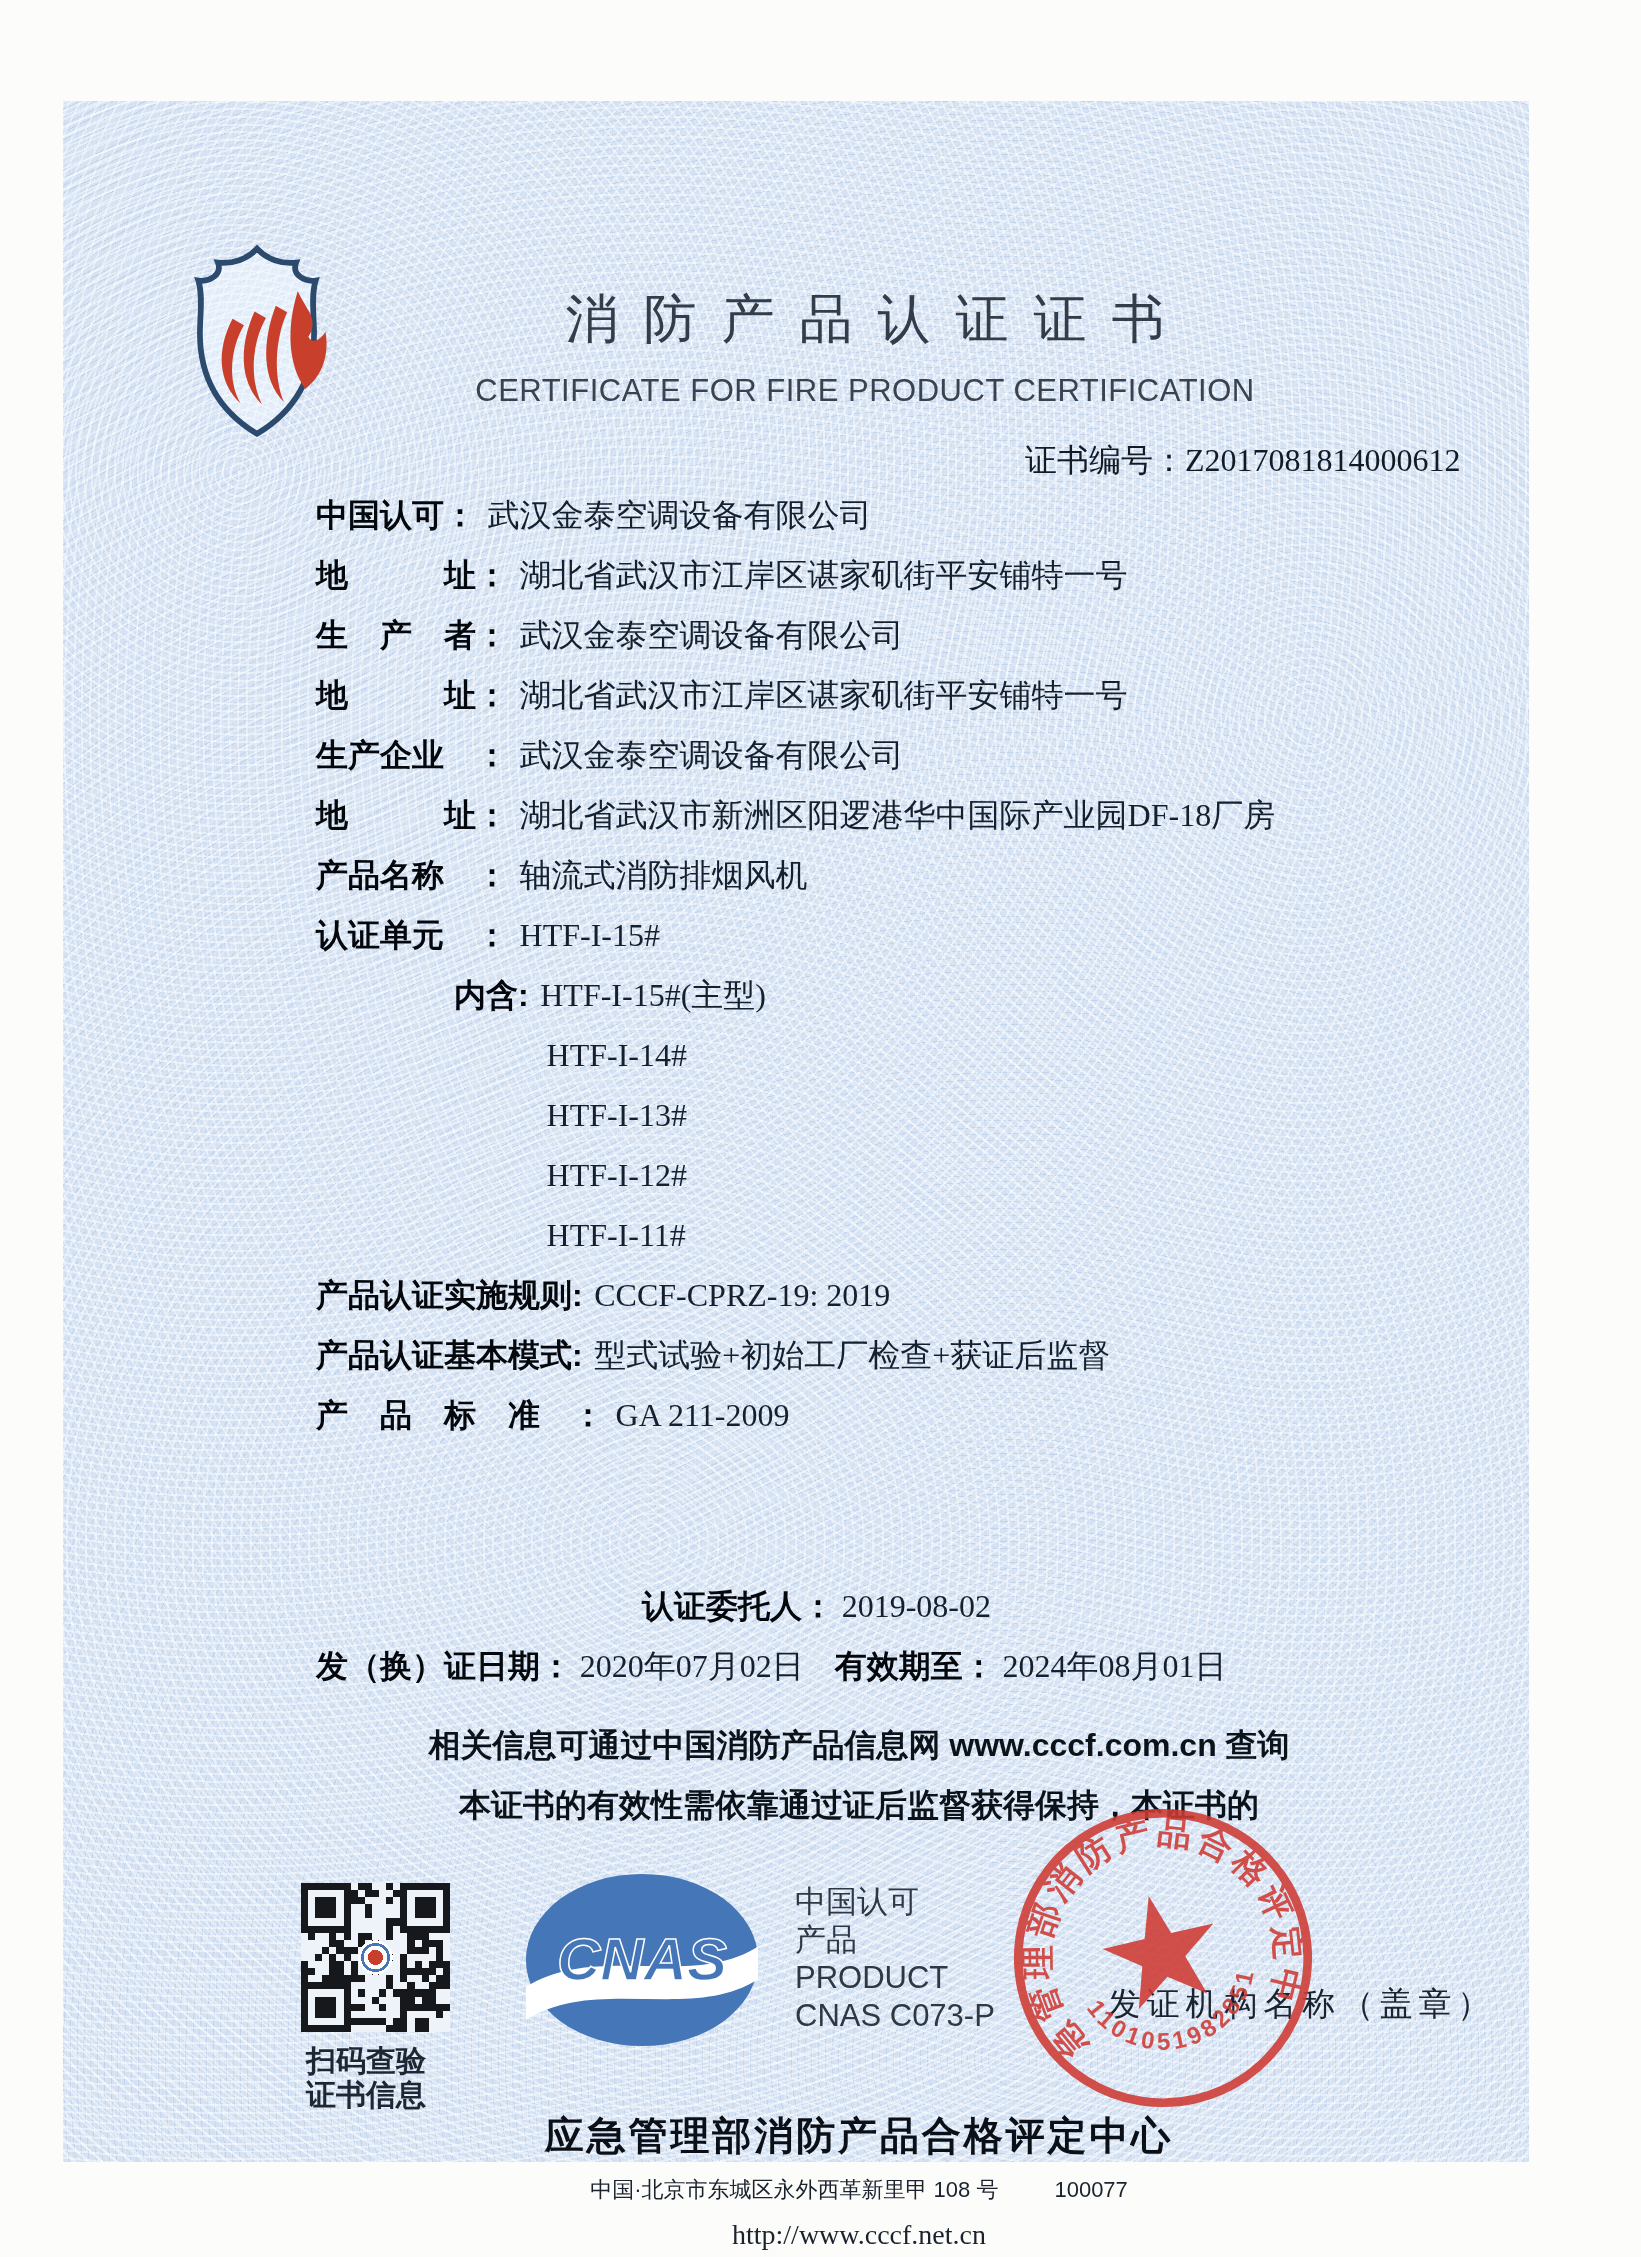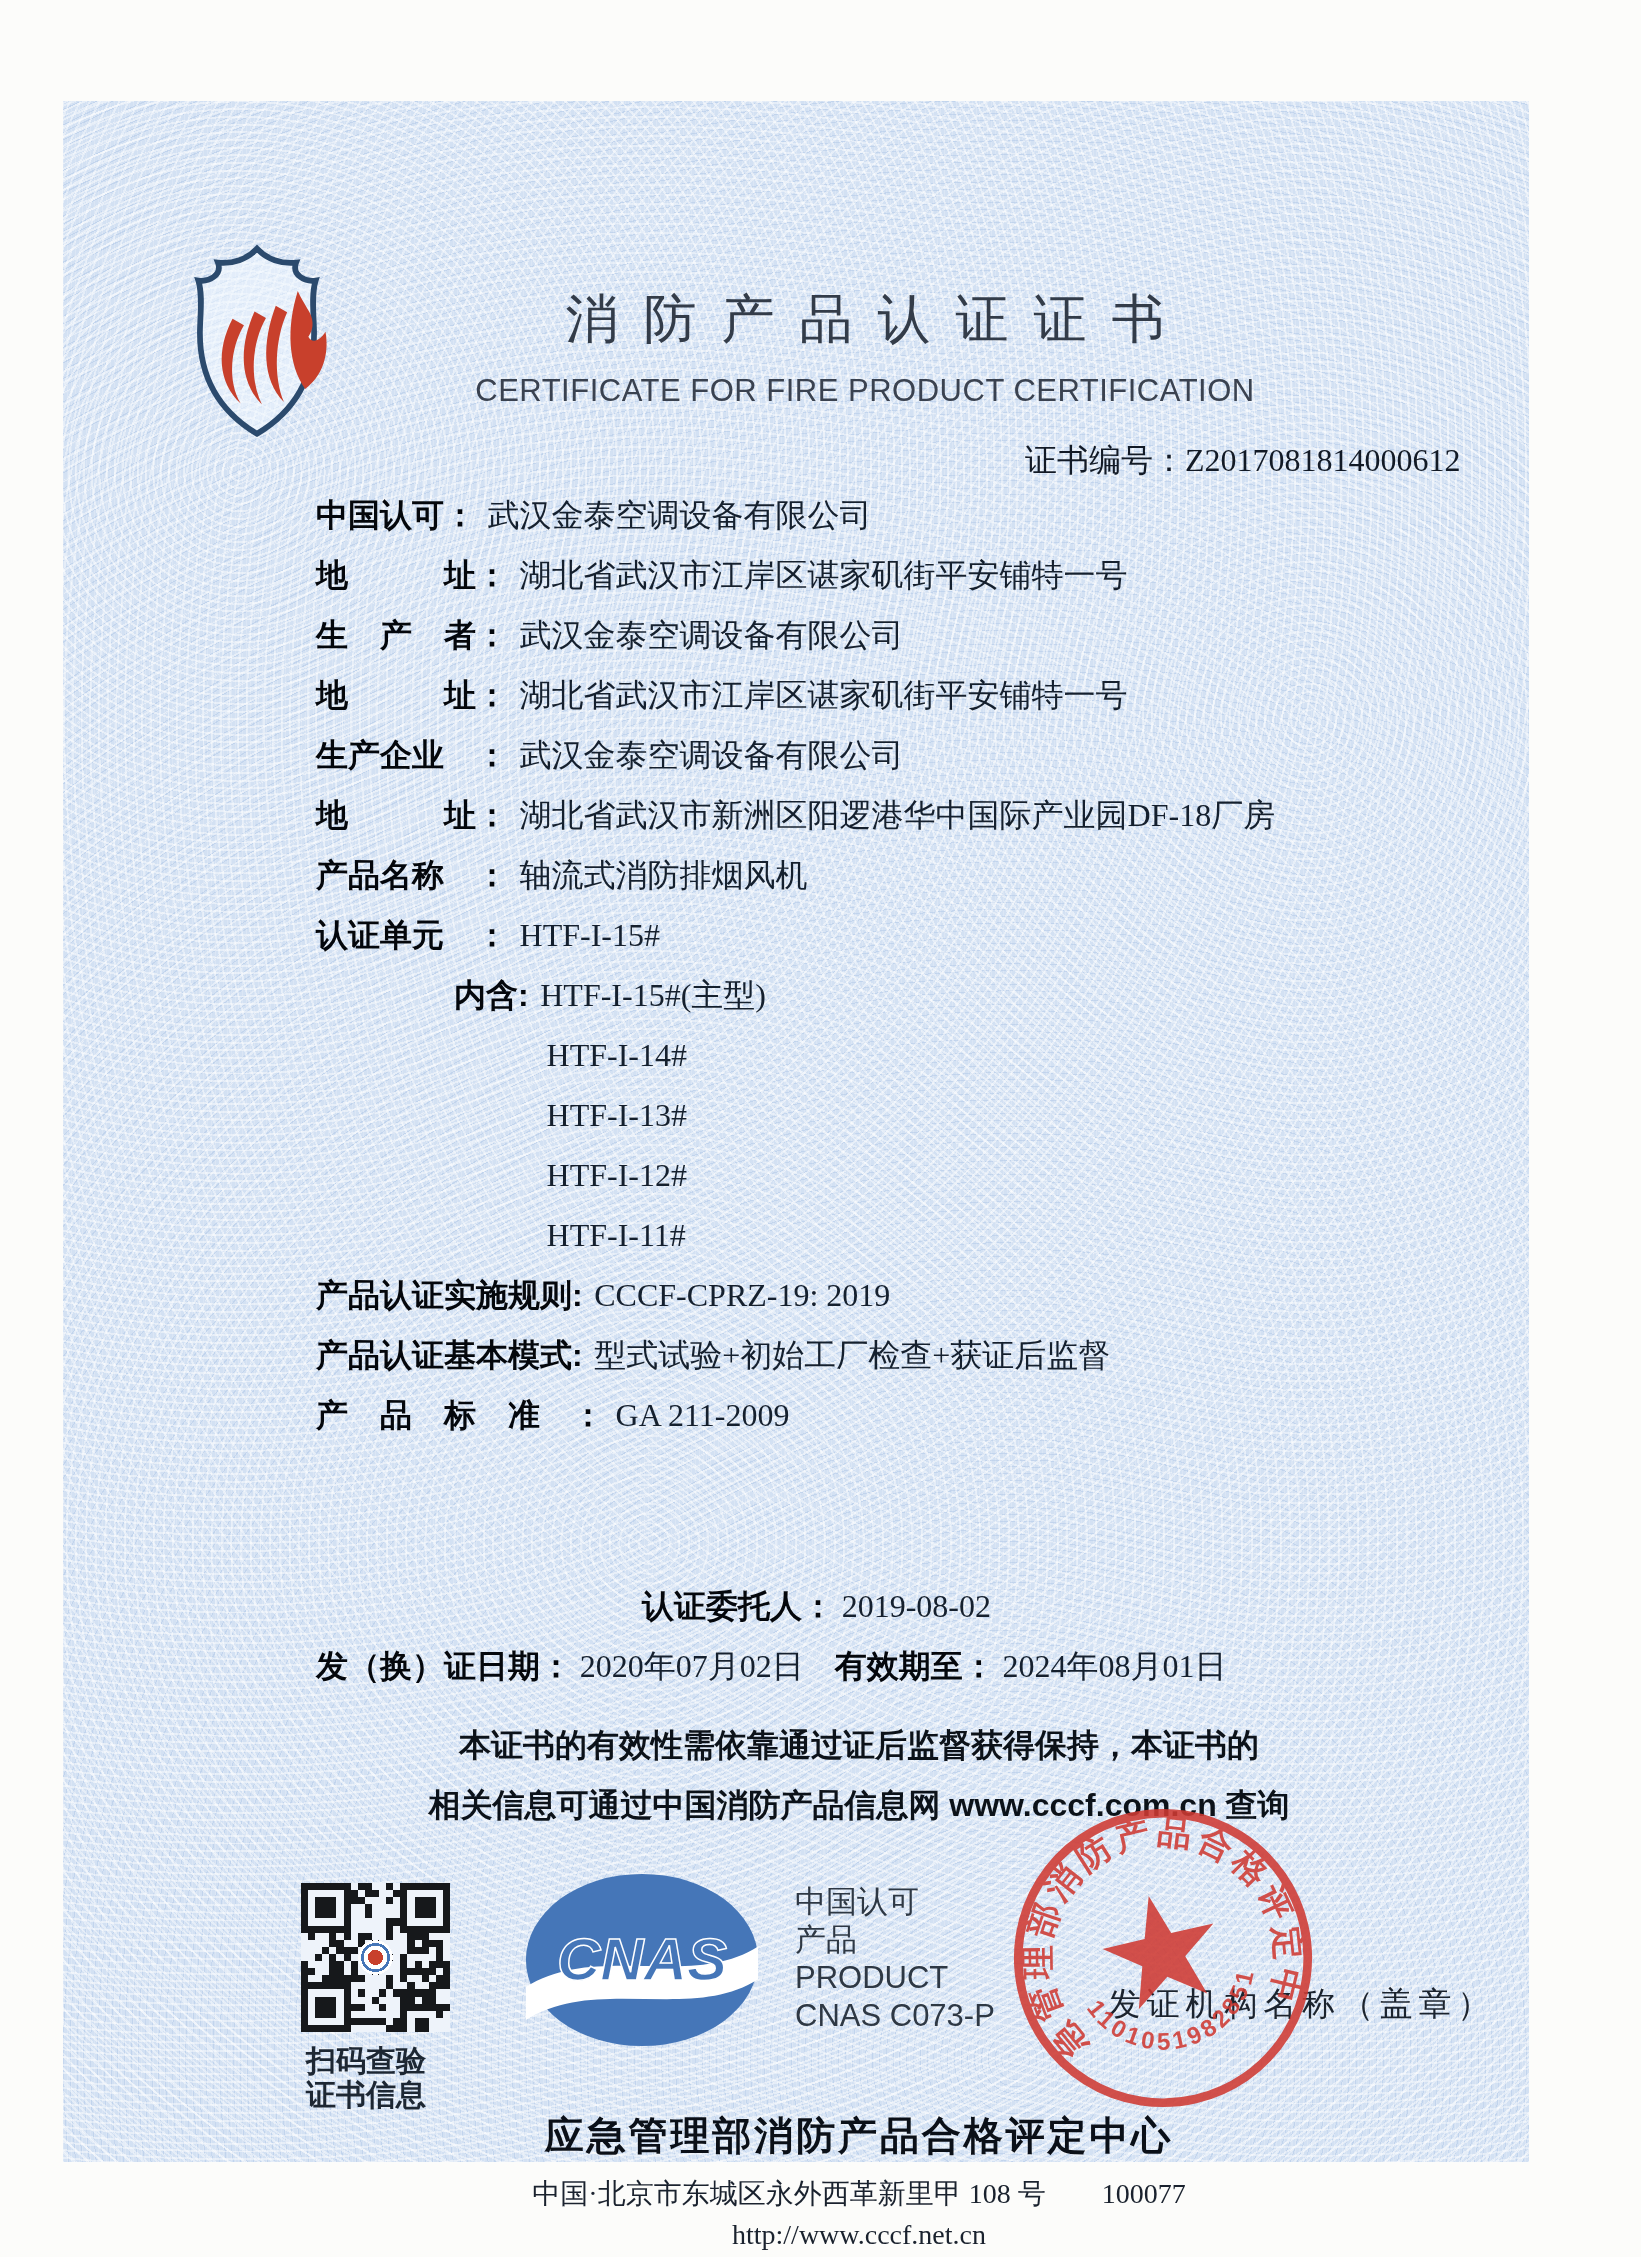--- a/index.html
+++ b/index.html
@@ -64,22 +64,22 @@
   .stamp-caption{
     left:1045px;top:1881px;font-size:33px;letter-spacing:5.8px;color:#1b232e;
     font-family:"Liberation Serif","DejaVu Serif",serif;white-space:nowrap;z-index:1;
   }
   .stamp{left:935px;top:1692px;width:330px;height:330px;opacity:.88;transform:rotate(-13deg);z-index:2;}
   .footer-org{
     left:63px;top:2008px;width:1466px;text-align:center;
     font-size:39px;font-weight:700;letter-spacing:2.9px;color:#0b1018;white-space:nowrap;
   }
   .footer-addr{
-    left:63px;top:2074px;width:1466px;text-align:center;font-size:28px;color:#1a222e;
-    font-family:Liberation Serif, serif;white-space:nowrap;
+    left:63px;top:2074px;width:1466px;text-align:center;font-size:22px;color:#1a222e;
+    font-family:Liberation Sans, sans-serif;white-space:nowrap;
   }
   .footer-addr .post{margin-left:56px;}
   .footer-url{
     left:63px;top:2118px;width:1466px;text-align:center;font-size:28px;color:#1a222e;
     font-family:"Liberation Serif","DejaVu Serif",serif;white-space:nowrap;
   }
 </style>
 </head>
 <body>
 
@@ -121,22 +121,22 @@
 
 
   <div class="abs dateline1">
     <span class="dlbl">认证委托人：</span><span class="dval">2019-08-02</span>
   </div>
   <div class="abs dateline2">
     <span class="dlbl">发（换）证日期：</span><span class="dval">2020年07月02日</span><span class="dlbl gap36">有效期至：</span><span class="dval">2024年08月01日</span>
   </div>
 
   <div class="abs notice">
+    <div>相关信息可通过中国消防产品信息网 www.cccf.com.cn 查询</div>
     <div>本证书的有效性需依靠通过证后监督获得保持，本证书的</div>
-    <div>相关信息可通过中国消防产品信息网 www.cccf.com.cn 查询</div>
   </div>
 
   <svg class="abs qr" viewBox="0 0 147 147" shape-rendering="crispEdges">
     <rect x="0" y="0" width="147" height="147" fill="#eef3fa"></rect>
     <g id="qr-grid" fill="#16181b">
         <rect x="56" y="0" width="7" height="7"></rect>
         <rect x="63" y="0" width="7" height="7"></rect>
         <rect x="84" y="0" width="7" height="7"></rect>
         <rect x="49" y="7" width="7" height="7"></rect>
         <rect x="63" y="7" width="7" height="7"></rect>

